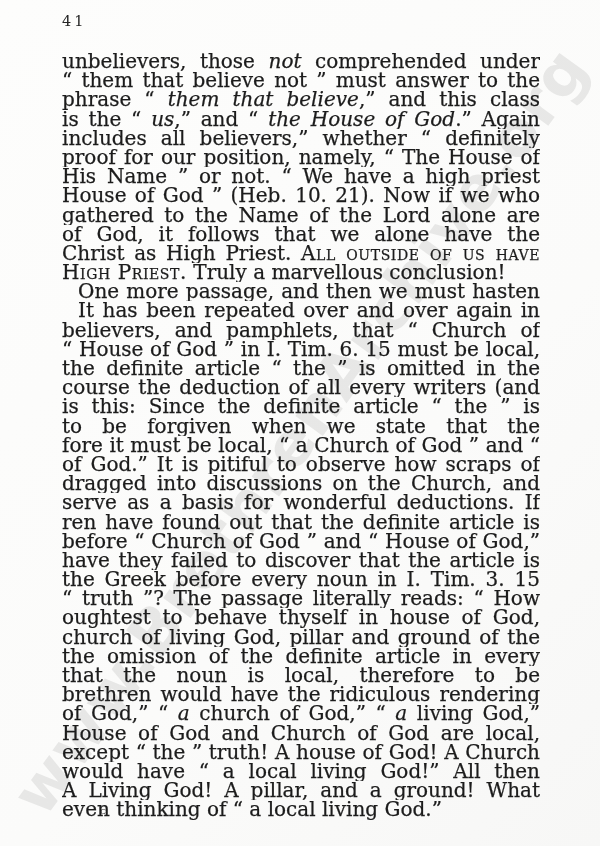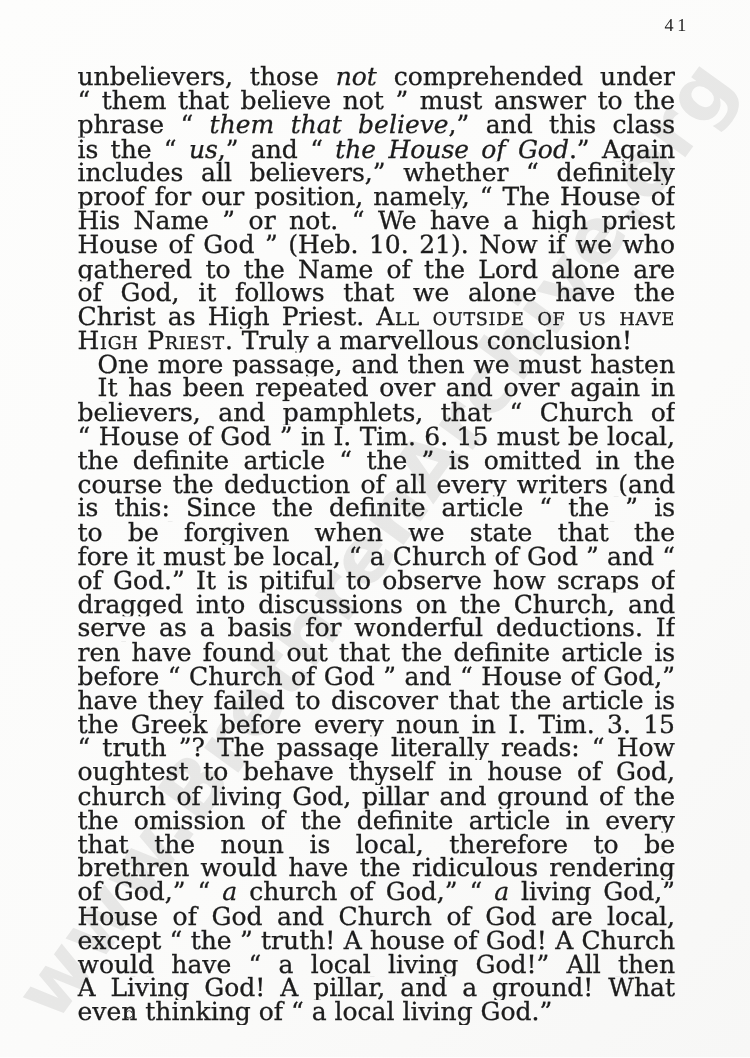--- a/index.html
+++ b/index.html
@@ -22,27 +22,26 @@
     font-size: 62px;
     letter-spacing: 1px;
     white-space: nowrap;
     color: rgba(60, 60, 60, 0.10);
     pointer-events: none;
     user-select: none;
   }
   .page-number {
     position: absolute;
     top: 13px;
-    left: 74px;
+    left: 62px;
     width: 478px;
-    text-align: right;
+    text-align: left;
     font-size: 14.5px;
     letter-spacing: 3px;
     color: #242424;
-    font-family: Liberation Serif, serif;
   }
   .text-block {
     position: absolute;
     left: 62px;
     top: 52px;
     width: 478px;
     font-size: 20px;
     -webkit-text-stroke: 0.25px #1c1c1c;
   }
   .paragraph { margin: 0; padding: 0; }

